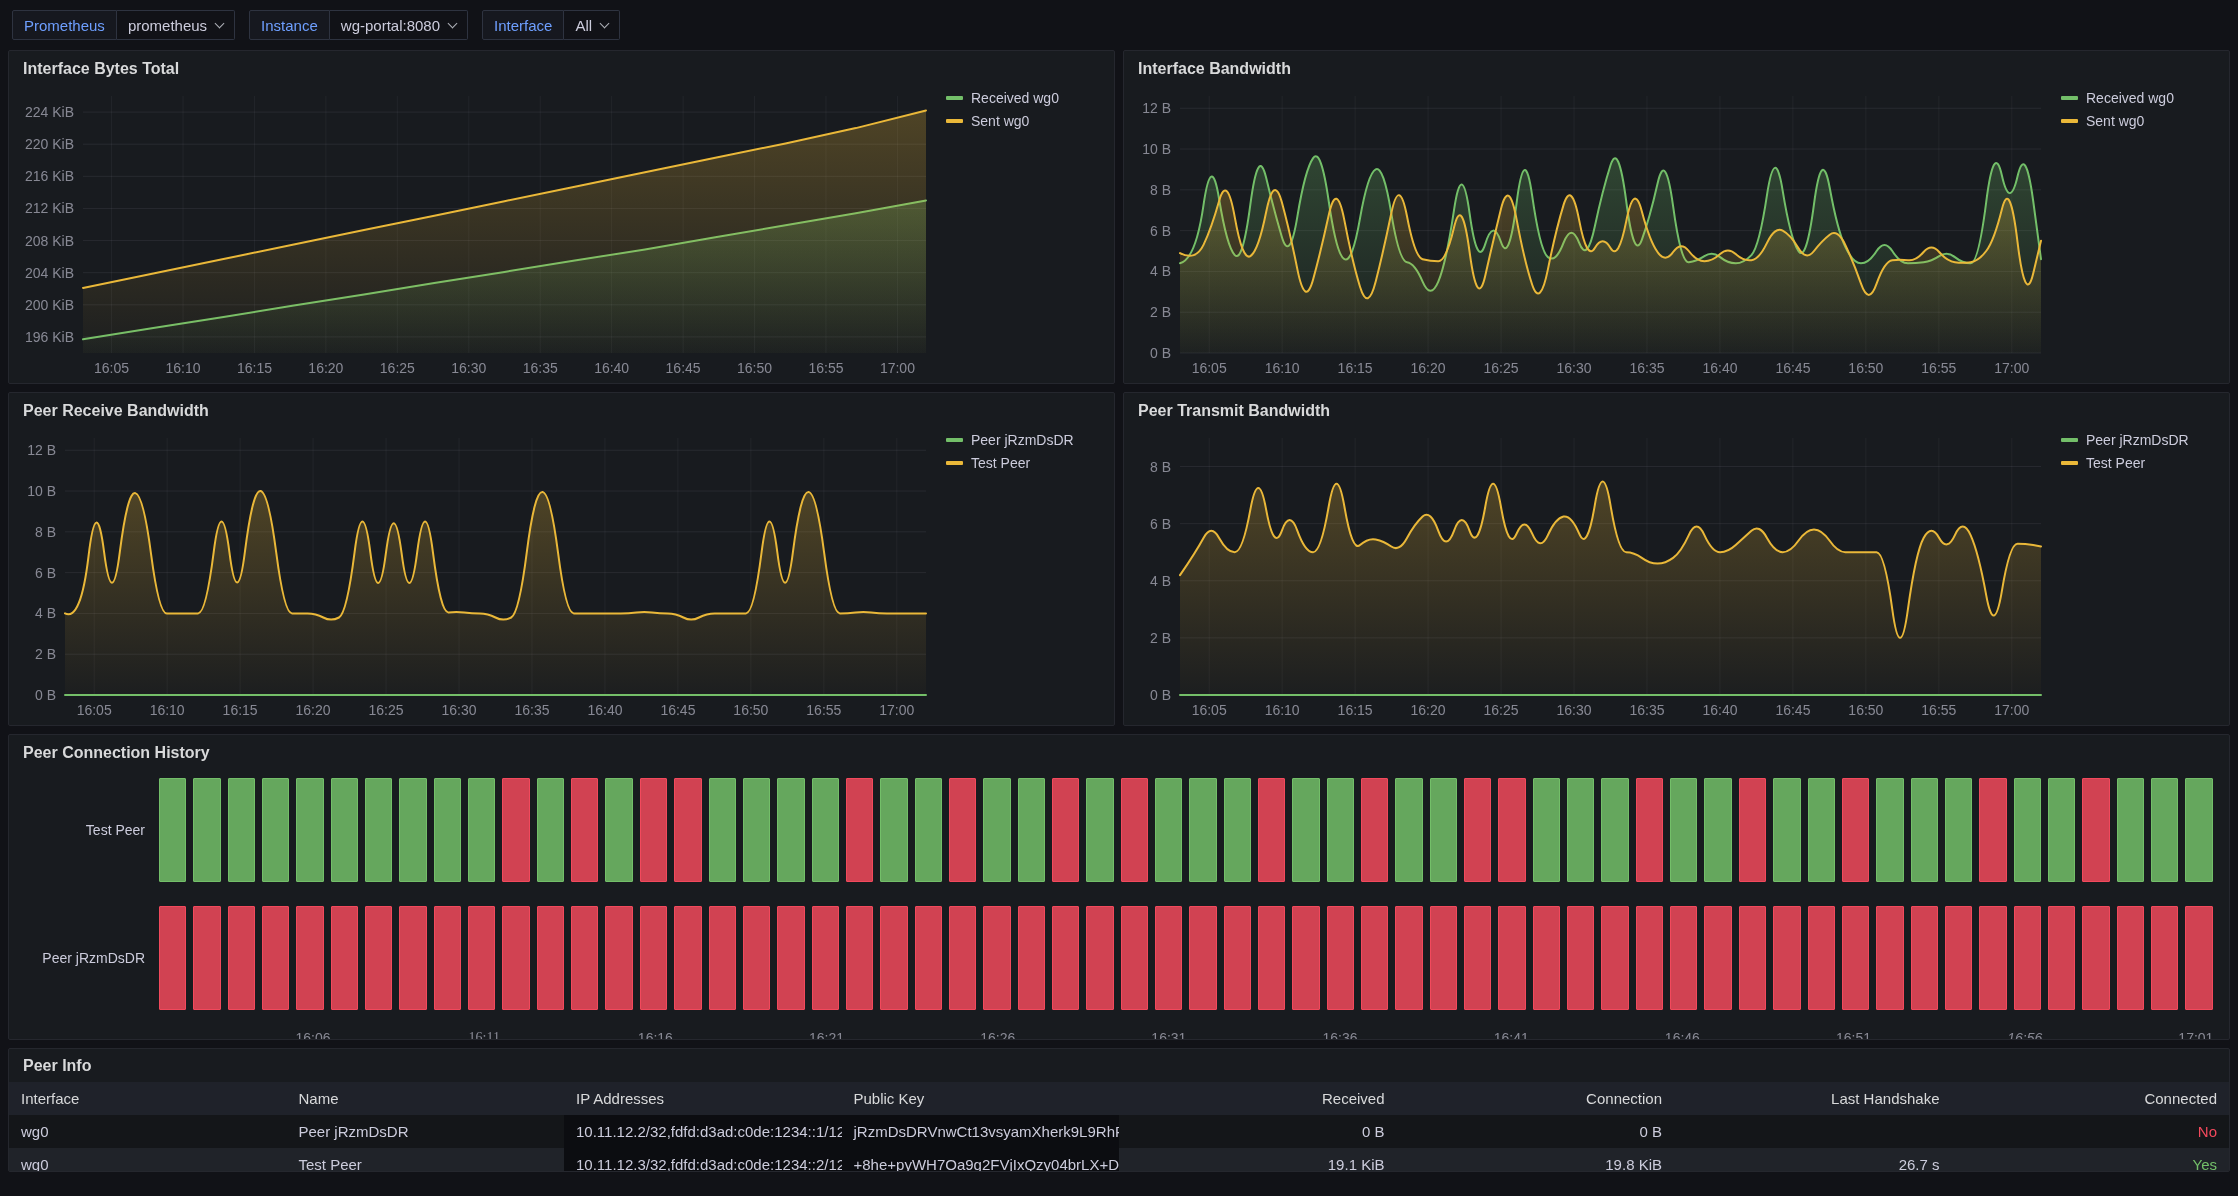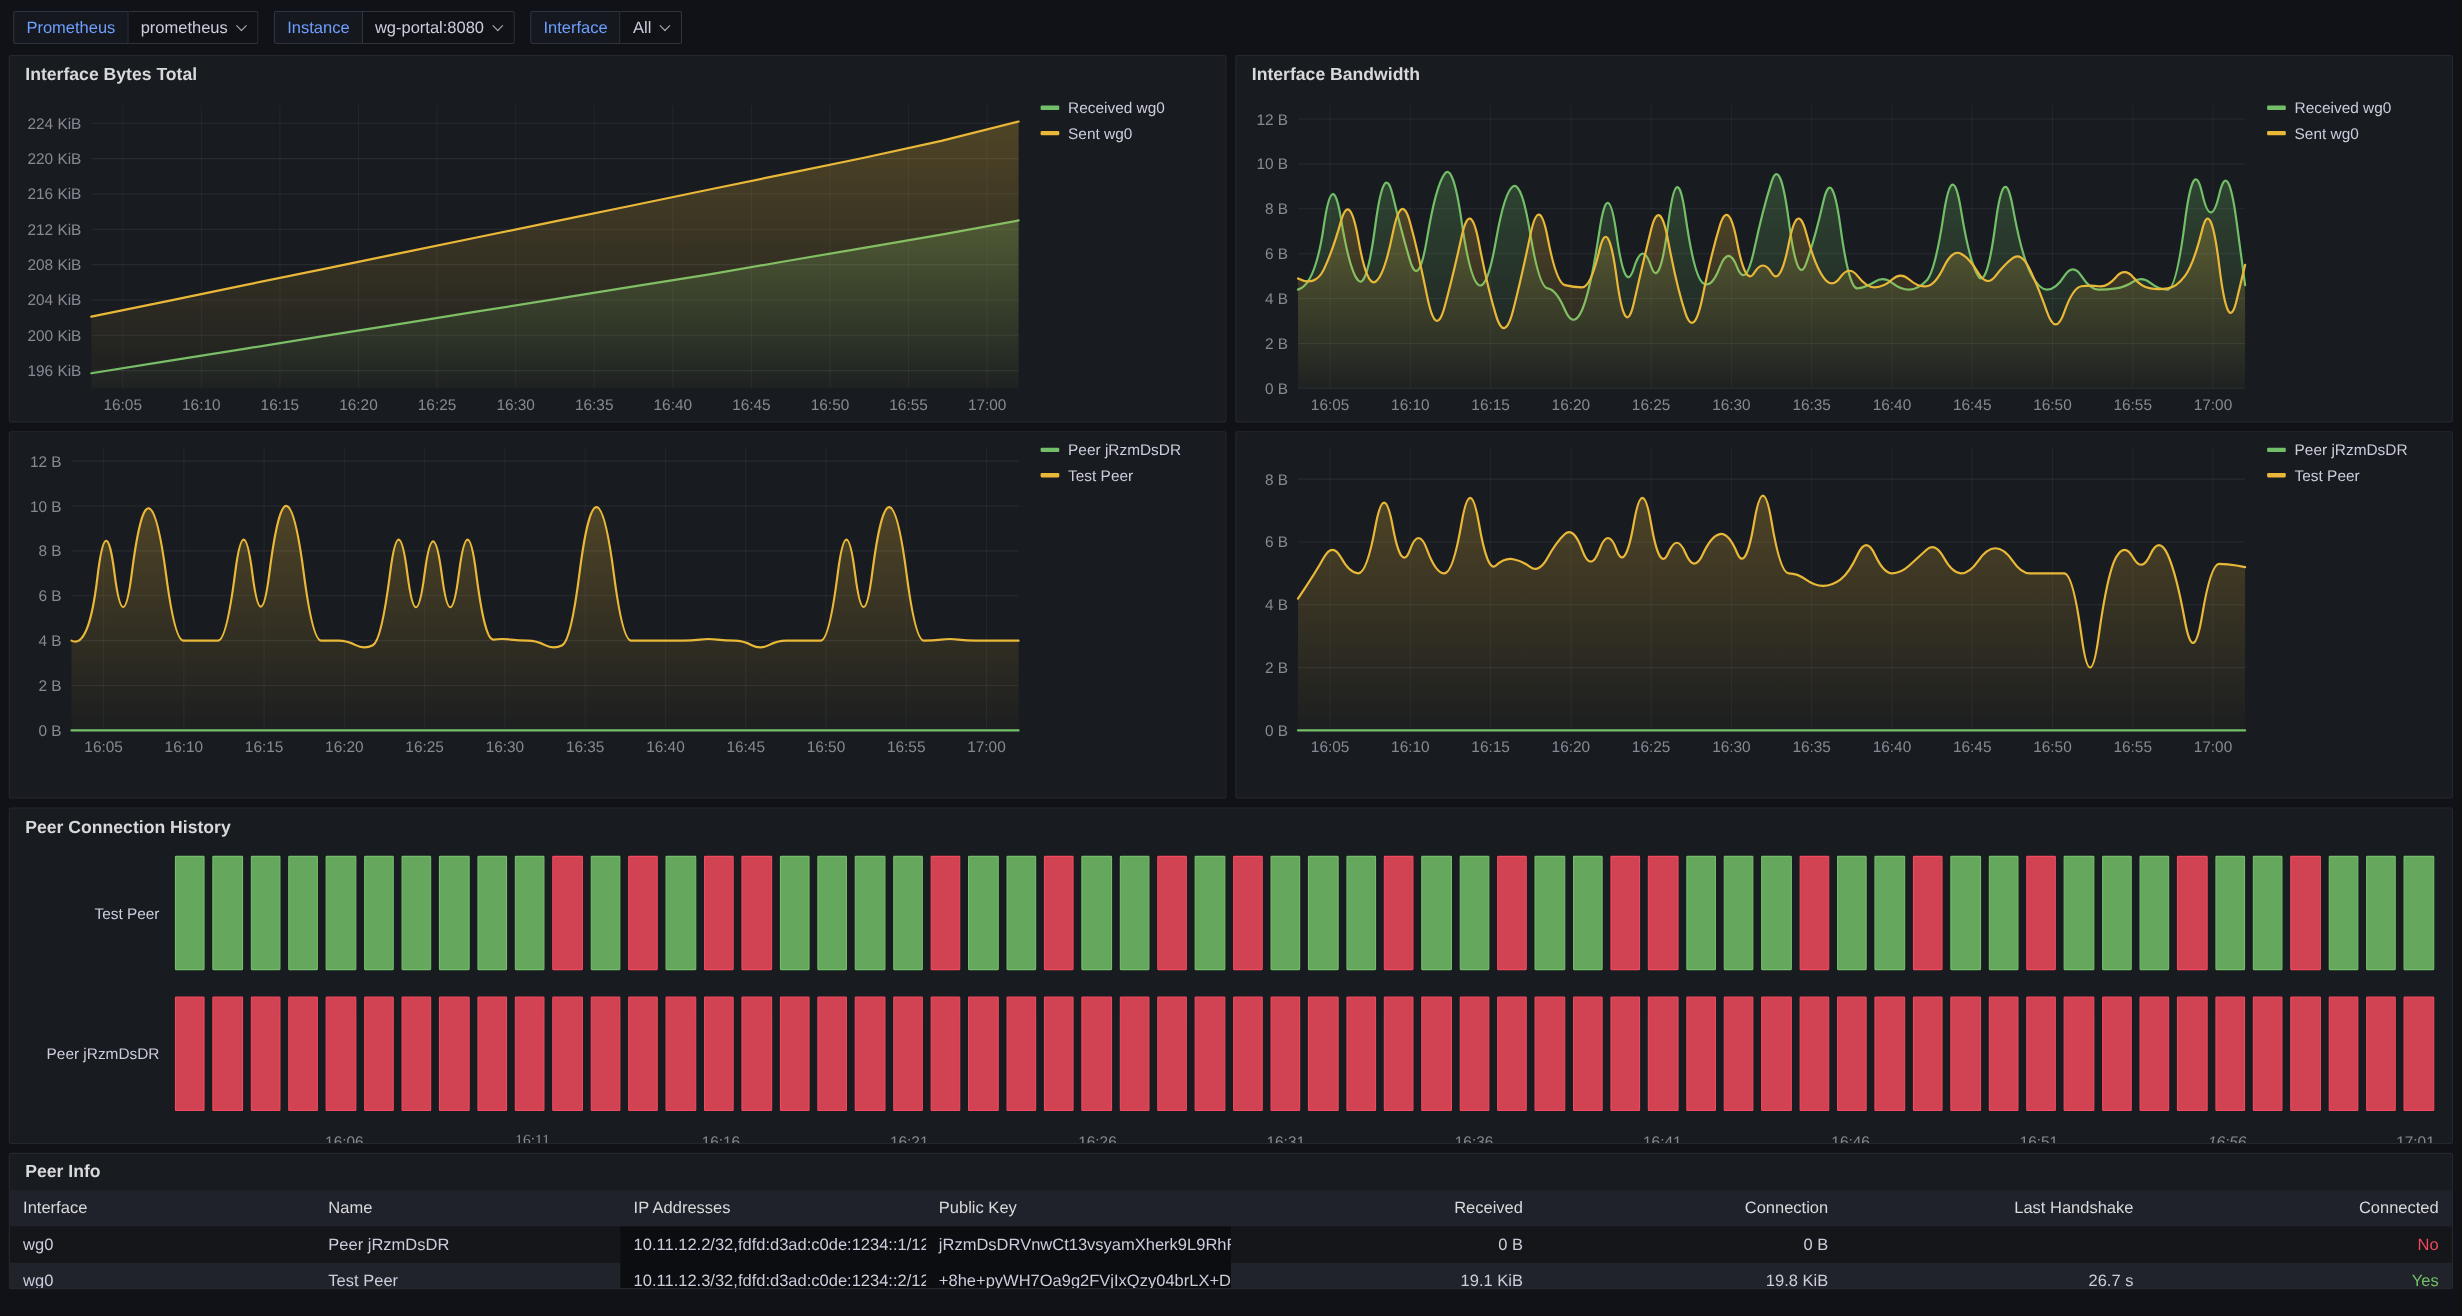--- a/index.html
+++ b/index.html
@@ -228,20 +228,21 @@
             <span class="swatch" style="background: rgb(234, 184, 57);"></span>
             <span>Sent wg0</span>
           </div>
         </div>
       </div>
     </section>
   </div>
 
   <div class="grid2">
     <section class="panel chart-panel">
+      <h2 class="panel-title">Peer Receive Bandwidth</h2>
       <div class="panel-body">
         <div class="chart">
             <svg width="921" height="299">
               <defs>
                 <linearGradient id="peer_rx-grad-0" x1="0" y1="0" x2="0" y2="1">
                   <stop offset="0%" stop-color="#73bf69" stop-opacity="0.26"></stop>
                   <stop offset="100%" stop-color="#73bf69" stop-opacity="0.02"></stop>
                 </linearGradient>
                 <linearGradient id="peer_rx-grad-1" x1="0" y1="0" x2="0" y2="1">
                   <stop offset="0%" stop-color="#eab839" stop-opacity="0.26"></stop>
@@ -299,20 +300,21 @@
           </div>
           <div class="legend-item">
             <span class="swatch" style="background: rgb(234, 184, 57);"></span>
             <span>Test Peer</span>
           </div>
         </div>
       </div>
     </section>
 
     <section class="panel chart-panel">
+      <h2 class="panel-title">Peer Transmit Bandwidth</h2>
       <div class="panel-body">
         <div class="chart">
             <svg width="921" height="299">
               <defs>
                 <linearGradient id="peer_tx-grad-0" x1="0" y1="0" x2="0" y2="1">
                   <stop offset="0%" stop-color="#73bf69" stop-opacity="0.26"></stop>
                   <stop offset="100%" stop-color="#73bf69" stop-opacity="0.02"></stop>
                 </linearGradient>
                 <linearGradient id="peer_tx-grad-1" x1="0" y1="0" x2="0" y2="1">
                   <stop offset="0%" stop-color="#eab839" stop-opacity="0.26"></stop>

